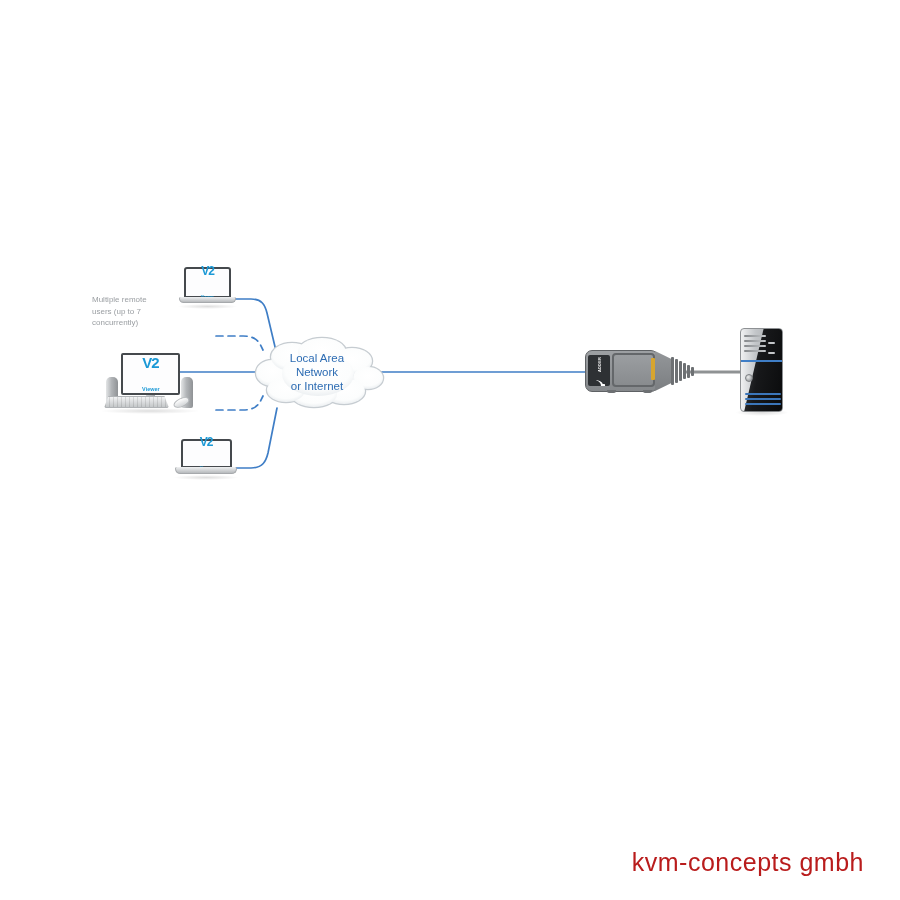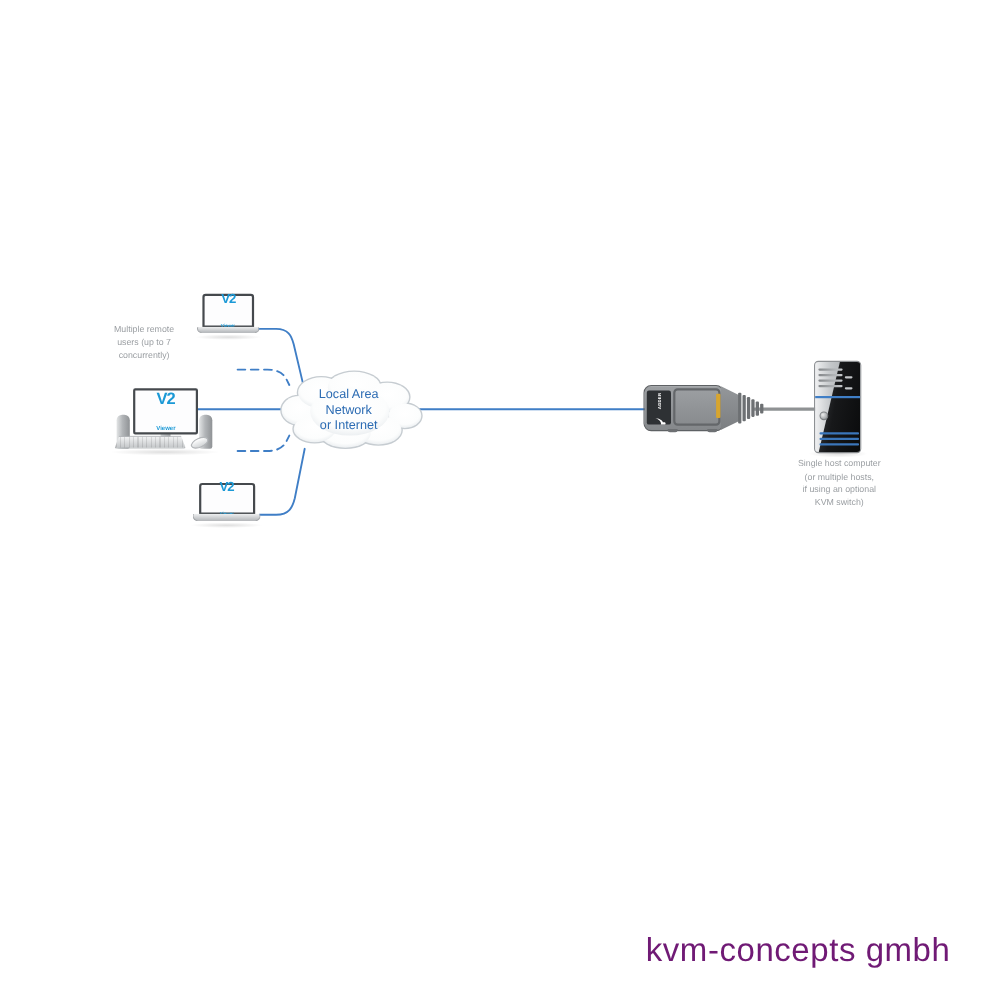--- a/index.html
+++ b/index.html
@@ -3,27 +3,27 @@
 <meta charset="utf-8">
 <style>
   * { margin:0; padding:0; box-sizing:border-box; }
   html,body { background:#fff; }
   body { font-family:"Liberation Sans", sans-serif; }
   .canvas { position:relative; width:900px; height:900px; background:#ffffff; overflow:hidden; }
 
   .wires { position:absolute; left:0; top:0; width:900px; height:900px; }
 
   
-  .note { position:absolute; color:#9a9ea2; font-size:8px; line-height:11.5px; text-align:center; }
+  .note { position:absolute; color:#9a9ea2; font-size:8px; line-height:11.5px; text-align:left; }
   .note span { display:block; }
   .note-remote { left:92px; top:294px; width:78px; }
   .note-host { left:711px; top:416px; width:104px; }
 
   
-  .footer { position:absolute; right:36px; top:848px; font-size:30px; color:#701a75; letter-spacing:.5px; }
+  .footer { position:absolute; right:36px; top:848px; font-size:25px; color:#b91c1c; letter-spacing:.5px; }
 
   
   .vnc-logo { width:100%; height:100%; display:flex; flex-direction:column; align-items:center; justify-content:center; color:#1b99d6;gap:16px; }
   .vnc-mark { font-weight:700; letter-spacing:-1px; line-height:1; }
   .vnc-sub  { font-weight:700; line-height:1; }
 
   
   .laptop { position:absolute; }
   .lap-screen { position:relative; margin:0 auto; background:#fdfdfe; border:2px solid #45494d; border-radius:3px 3px 1px 1px; }
   .lap-base { position:relative; background:linear-gradient(180deg,#f0f1f2,#b7babd); border:1px solid #a6a9ac; border-top:0; border-radius:2px 2px 6px 6px; margin-top:-1px; }
@@ -220,22 +220,16 @@
     </div>
   </div>
   <div class="dev-shadow" style="left:735px; top:409px; width:54px; height:7px; position:absolute;"></div>
 
   <div class="note note-remote">
     <span>Multiple remote</span>
     <span>users (up to 7</span>
     <span>concurrently)</span>
   </div>
 
-  <div class="note note-host">
-    <span>Single host computer</span>
-    <span>(or multiple hosts,</span>
-    <span>if using an optional</span>
-    <span>KVM switch)</span>
-  </div>
 
   <div class="footer">kvm-concepts gmbh</div>
 
 </div>
 
 </body></html>

